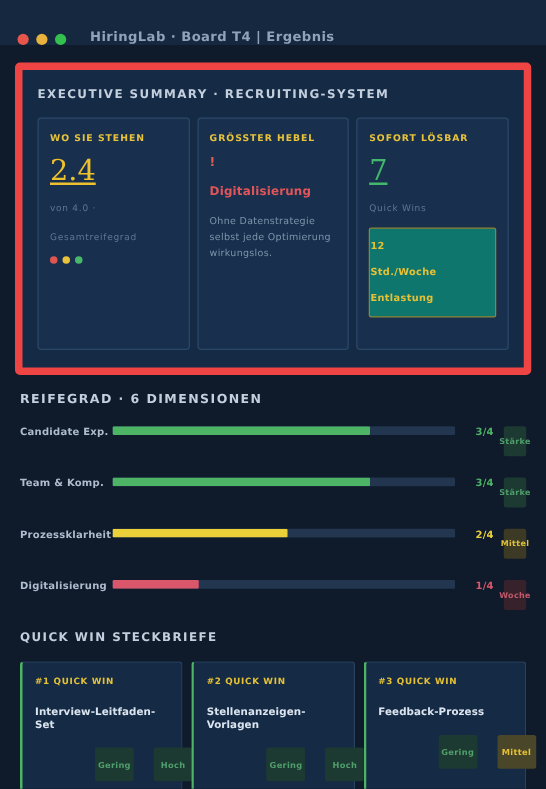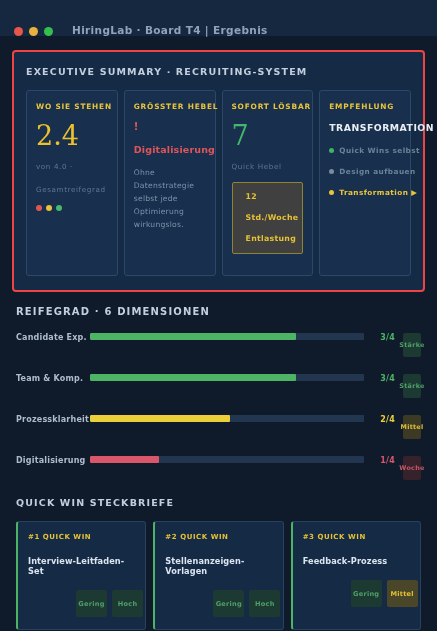--- a/index.html
+++ b/index.html
@@ -36,21 +36,21 @@
     letter-spacing: .35px;
     color: #8fa3ba;
     white-space: nowrap;
   }
 
   
   .page { padding: 14px 12px 0 12px; }
 
   .panel {
     background: #152a45;
-    border: 2px solid #ef4444;
+    border: 6px solid #ef4444;
     border-radius: 4px;
     padding: 14px 12px 14px 12px;
   }
 
   .section-title {
     font-size: 9.5px;
     font-weight: 700;
     letter-spacing: 1.15px;
     color: #c3cfdd;
     text-transform: uppercase;
@@ -75,24 +75,25 @@
     font-size: 7.4px;
     font-weight: 700;
     letter-spacing: .8px;
     color: #e8c33a;
     text-transform: uppercase;
     margin-bottom: 11px;
     white-space: nowrap;
   }
   .big-num {
     font-family: "DejaVu Serif", "Liberation Serif", serif;
-    font-size: 27px;
+    font-size: 23px;
     line-height: 1;
     font-weight: 400;
     margin-bottom: 13px;
+    text-decoration: underline;
   }
   .big-num.yellow { color: #edc02e; }
   .big-num.green  { color: #43b76b; }
 
   .muted-sm {
     font-size: 7.2px;
     letter-spacing: .6px;
     color: #5c7794;
     margin-bottom: 14px;
     margin-top: 12px;
@@ -124,24 +125,24 @@
     margin-bottom: 11px;
   }
   .body-txt {
     font-size: 7.6px;
     line-height: 1.72;
     color: #7d93ab;
     letter-spacing: .25px;
   }
 
   .inner-box {
-    background: #404040;
+    background: #0f766e;
     border: 1px solid #8e8434;
     border-radius: 2px;
-    padding: 9px 7px 10px 13px;
+    padding: 9px 7px 10px 0;
   }
   .inner-line {
     font-size: 7.8px;
     font-weight: 700;
     color: #e5c135;
     letter-spacing: .3px;
     margin-bottom: 12px;
   }
   .inner-line:last-child { margin-bottom: 0; }
 
@@ -273,21 +274,21 @@
     margin-bottom: 15px;
     white-space: nowrap;
   }
   .qw-title {
     font-size: 8.2px;
     font-weight: 700;
     color: #dbe5ef;
     letter-spacing: .1px;
     margin-bottom: 14px;
   }
-  .qw-tags { display: flex; gap: 5px; padding-left: 48px; }
+  .qw-tags { display: flex; gap: 16px; padding-left: 48px; }
   .qw-tag {
     min-width: 31px;
     height: 27px;
     padding: 0 5px;
     display: flex;
     align-items: center;
     justify-content: center;
     font-size: 6.6px;
     font-weight: 700;
     letter-spacing: .25px;
@@ -328,44 +329,28 @@
       <div class="card">
         <div class="card-kicker">GRÖSSTER HEBEL</div>
         <div class="bang">!</div>
         <div class="lever-name">Digitalisierung</div>
         <div class="body-txt">Ohne Datenstrategie selbst jede Optimierung wirkungslos.</div>
       </div>
 
       <div class="card">
         <div class="card-kicker">SOFORT LÖSBAR</div>
         <div class="big-num green">7</div>
-        <div class="muted-sm2">Quick Hebel</div>
+        <div class="muted-sm2">Quick Wins</div>
         <div class="inner-box">
           <div class="inner-line">12</div>
           <div class="inner-line">Std./Woche</div>
           <div class="inner-line">Entlastung</div>
         </div>
       </div>
 
-      <div class="card">
-        <div class="card-kicker">EMPFEHLUNG</div>
-        <div class="rec-title">TRANSFORMATION</div>
-        <div class="rec-item rec-done">
-          <span class="rec-dot"></span>
-          <span>Quick Wins selbst</span>
-        </div>
-        <div class="rec-item rec-next">
-          <span class="rec-dot"></span>
-          <span>Design aufbauen</span>
-        </div>
-        <div class="rec-item rec-active">
-          <span class="rec-dot"></span>
-          <span>Transformation ▶</span>
-        </div>
-      </div>
 
     </div>
   </div>
 
   <div class="mat-section">
     <div class="mat-head">REIFEGRAD · 6 DIMENSIONEN</div>
 
     <div class="mat-row">
       <div class="mat-label">Candidate Exp.</div>
       <div class="mat-track">

